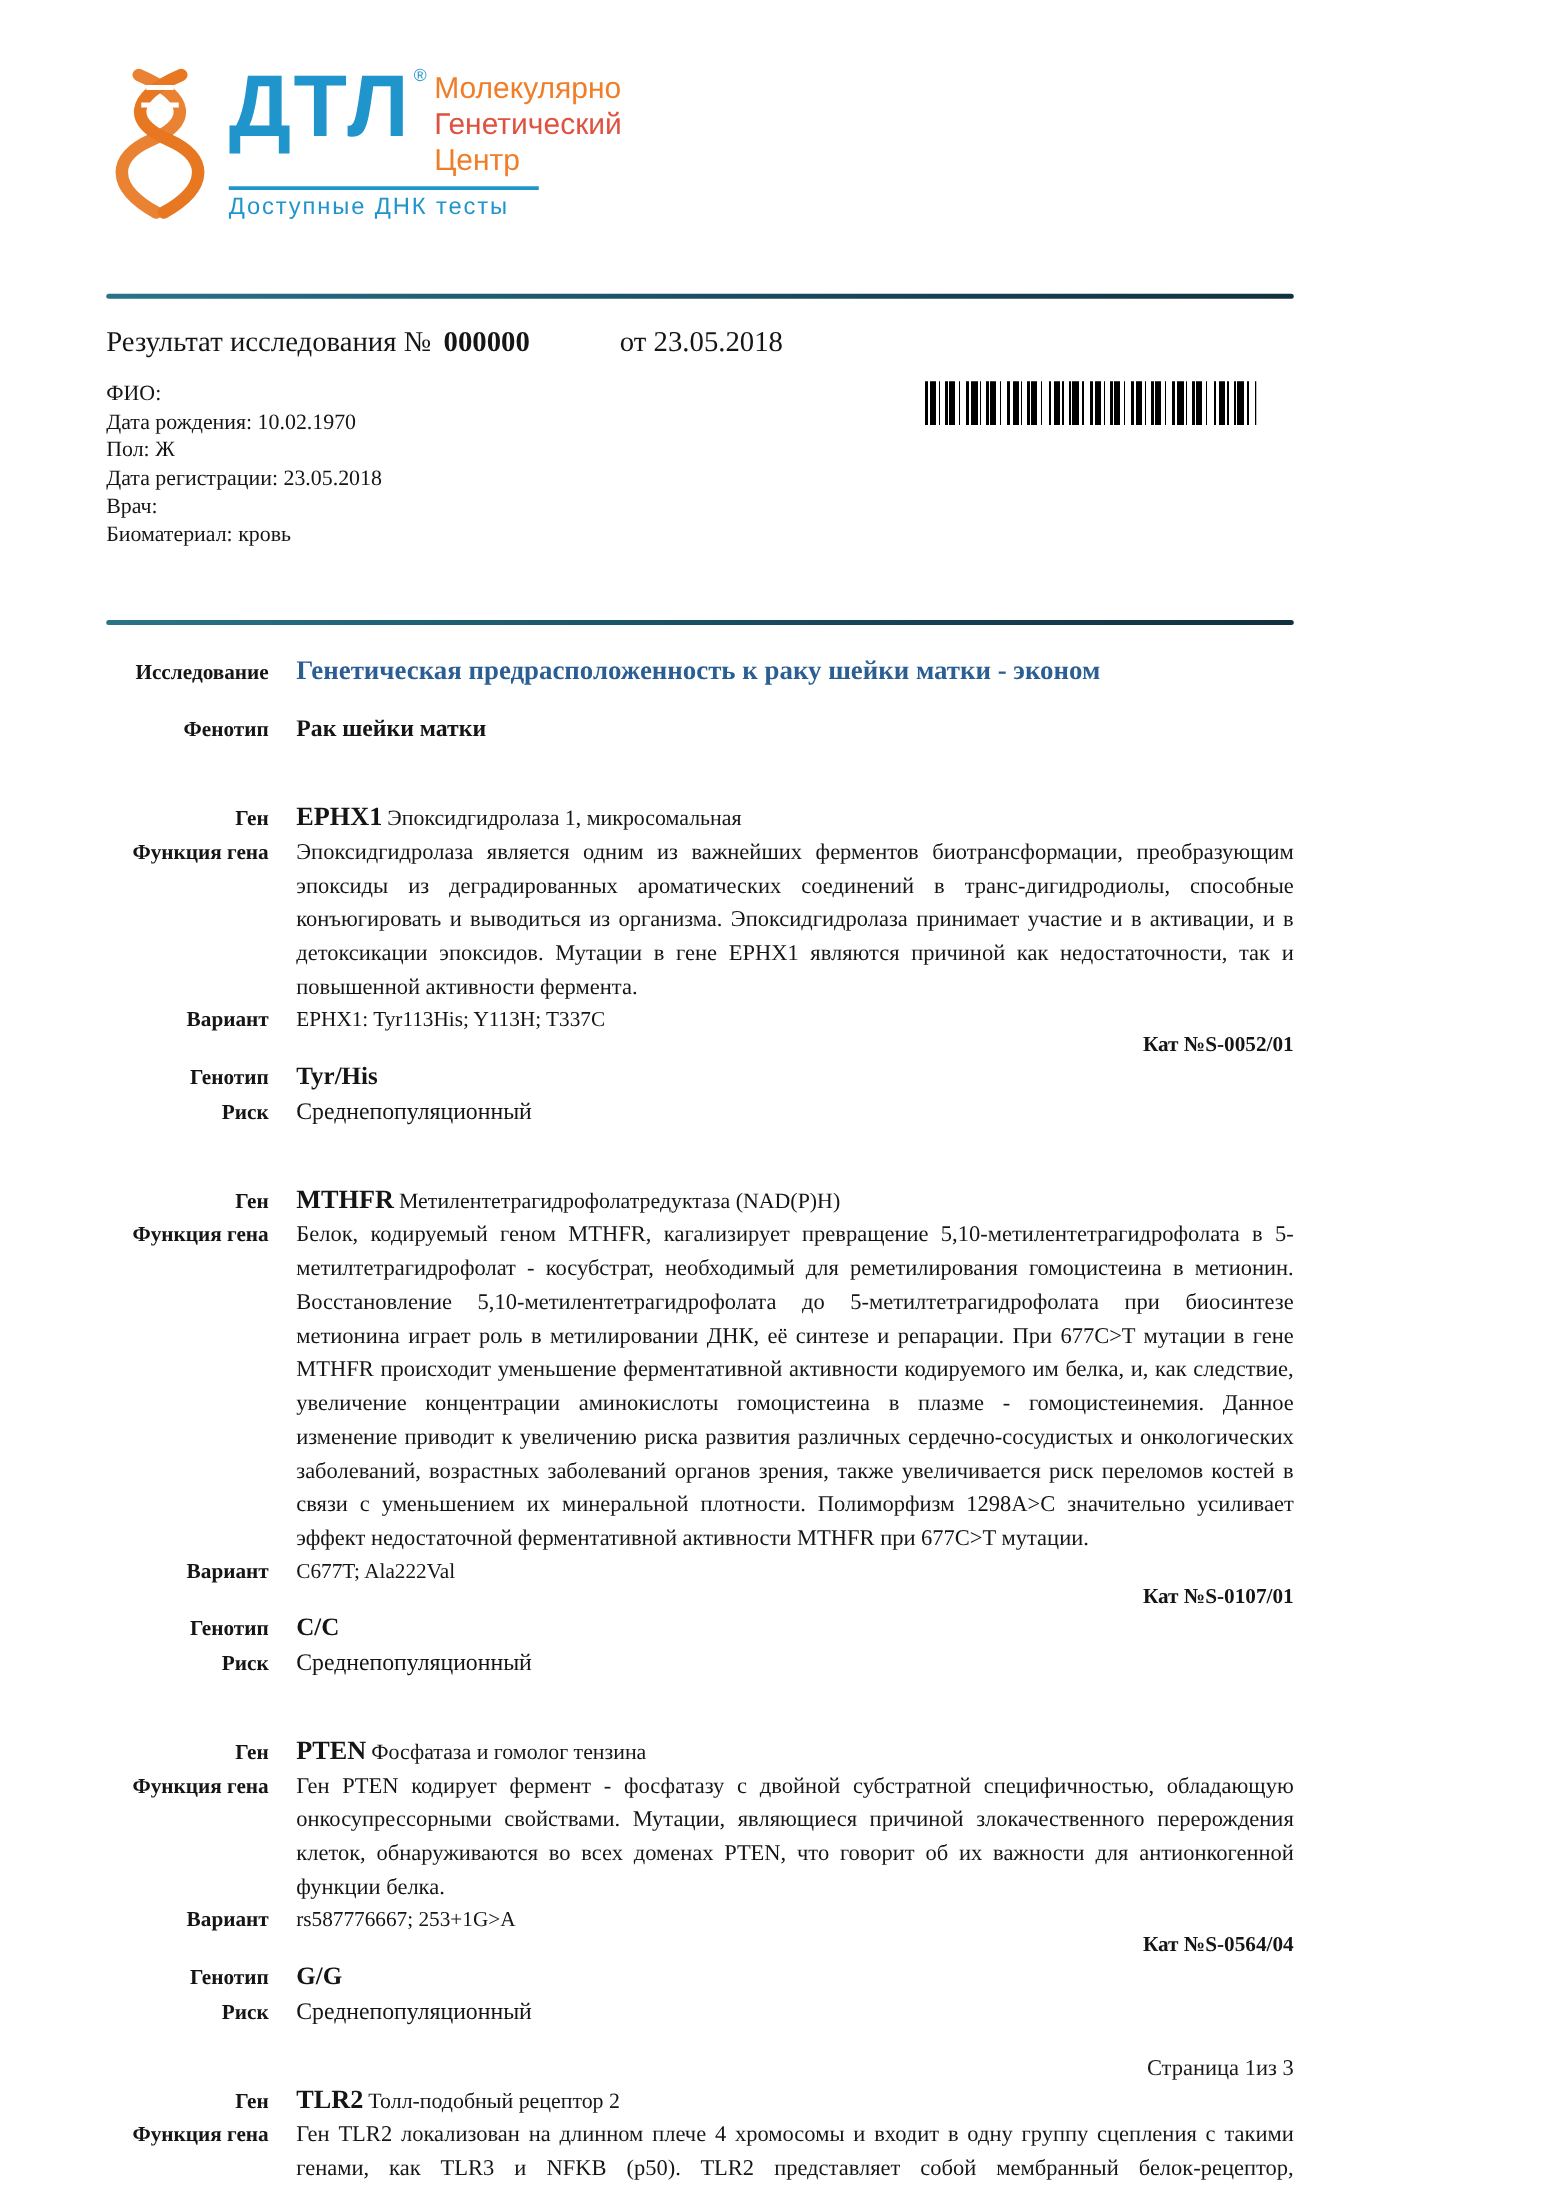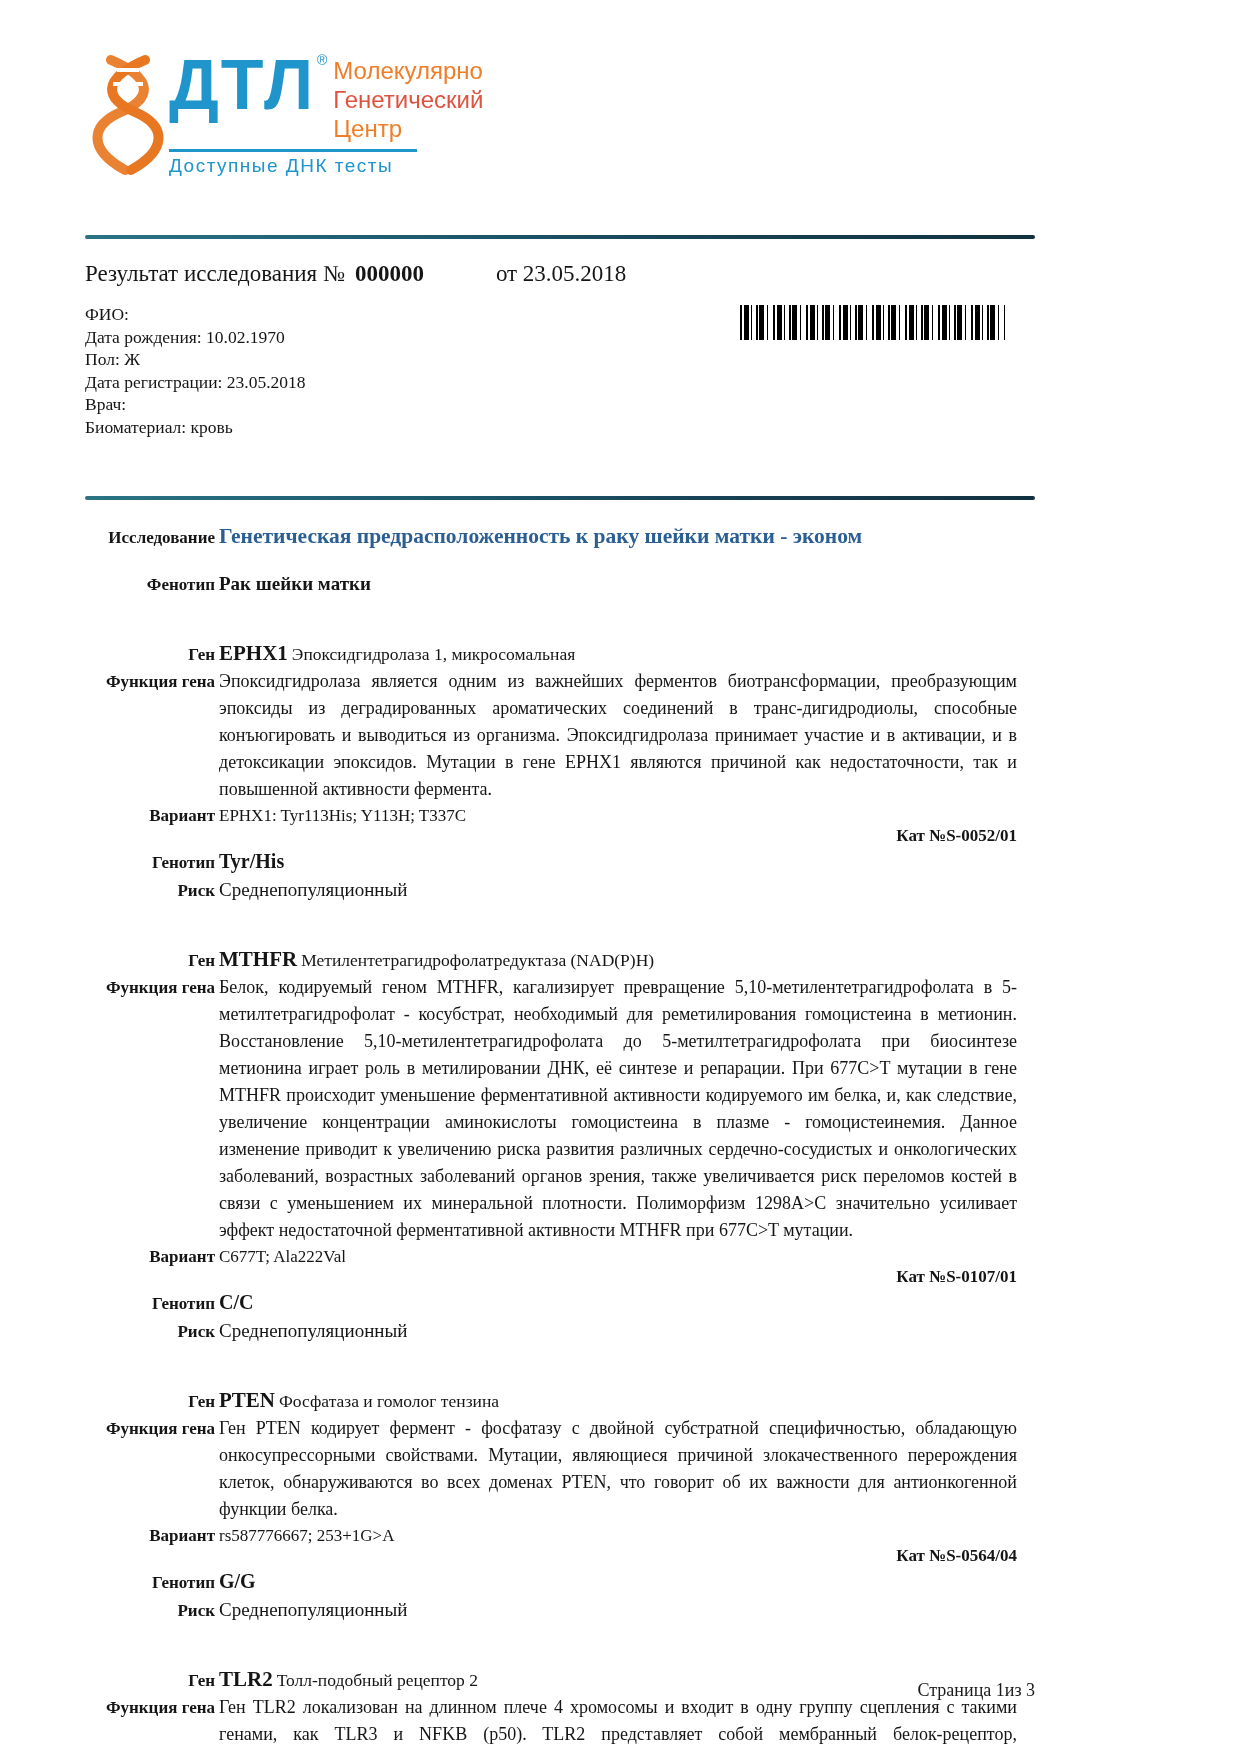--- a/index.html
+++ b/index.html
@@ -3,21 +3,21 @@
 <meta charset="utf-8">
 <style>
   html,body{margin:0;padding:0;}
   body{
     width:1240px;height:1754px;position:relative;background:#ffffff;
     font-family:"Liberation Serif", serif;color:#151515;overflow:hidden;
   }
   .page{padding:50px 205px 0 85px;position:relative;}
 
   
-  .logo{display:flex;align-items:flex-start;margin-left:2px;}
+  .logo{display:flex;align-items:flex-start;gap:14px;margin-left:2px;}
   .logo-helix{flex:0 0 auto;margin-top:4px;}
   .logo-main{display:flex;flex-direction:column;}
   .logo-toprow{display:flex;align-items:flex-start;}
   .brand{
     font-family:"Liberation Sans", sans-serif;font-weight:bold;
     font-size:70px;line-height:70px;color:#2095cc;letter-spacing:2px;
   }
   .reg-mark{
     font-family:"Liberation Sans", sans-serif;font-size:14px;color:#2095cc;
     margin:2px 6px 0 2px;
@@ -56,21 +56,21 @@
     background:repeating-linear-gradient(90deg,
       #000 0 2px,#fff 2px 4px,
       #000 4px 9px,#fff 9px 11px,
       #000 11px 12px,#fff 12px 16px,
       #000 16px 18px,#fff 18px 19px,
       #000 19px 24px,#fff 24px 27px,
       #000 27px 28px,#fff 28px 33px);
   }
 
   
-  .row{display:grid;grid-template-columns:130px 798px;column-gap:4px;align-items:baseline;}
+  .row{display:grid;grid-template-columns:130px 798px;column-gap:22px;align-items:baseline;}
   .label{font-weight:bold;font-size:17px;text-align:right;white-space:nowrap;}
   .study-row{margin-top:24px;}
   .study-title{color:#2b5f94;font-weight:bold;font-size:21.5px;}
   .phenotype-row{margin-top:24px;}
   .phenotype-value{font-weight:bold;font-size:19px;}
 
   .gene-block{margin-top:46px;}
   .gene-name{font-weight:bold;font-size:21px;}
   .gene-desc{font-size:17.5px;}
   .gene-function{
@@ -78,21 +78,21 @@
   }
   .variant-row{margin-top:3px;}
   .variant-content{display:flex;align-items:baseline;font-size:17px;flex-direction:column;}
   .variant-cat{margin-left:auto;font-weight:bold;white-space:nowrap;}
   .genotype-row{margin-top:4px;}
   .genotype-value{font-weight:bold;font-size:20px;}
   .risk-row{margin-top:6px;}
   .risk-value{font-size:19px;}
 
   .page-footer{
-    position:absolute;top:1680px;right:205px;font-size:18px;color:#1a1a1a;
+    position:absolute;top:1644px;right:205px;font-size:18px;color:#1a1a1a;
   }
 </style>
 </head>
 <body>
 
 <div class="page">
 
   <div class="logo">
     <svg class="logo-helix" width="82" height="122" viewBox="0 0 82 122">
       <path d="M58,6 C16,24 16,44 48,58 C80,72 80,96 44,116" fill="none" stroke="#e87722" stroke-width="10" stroke-linecap="round"></path>

